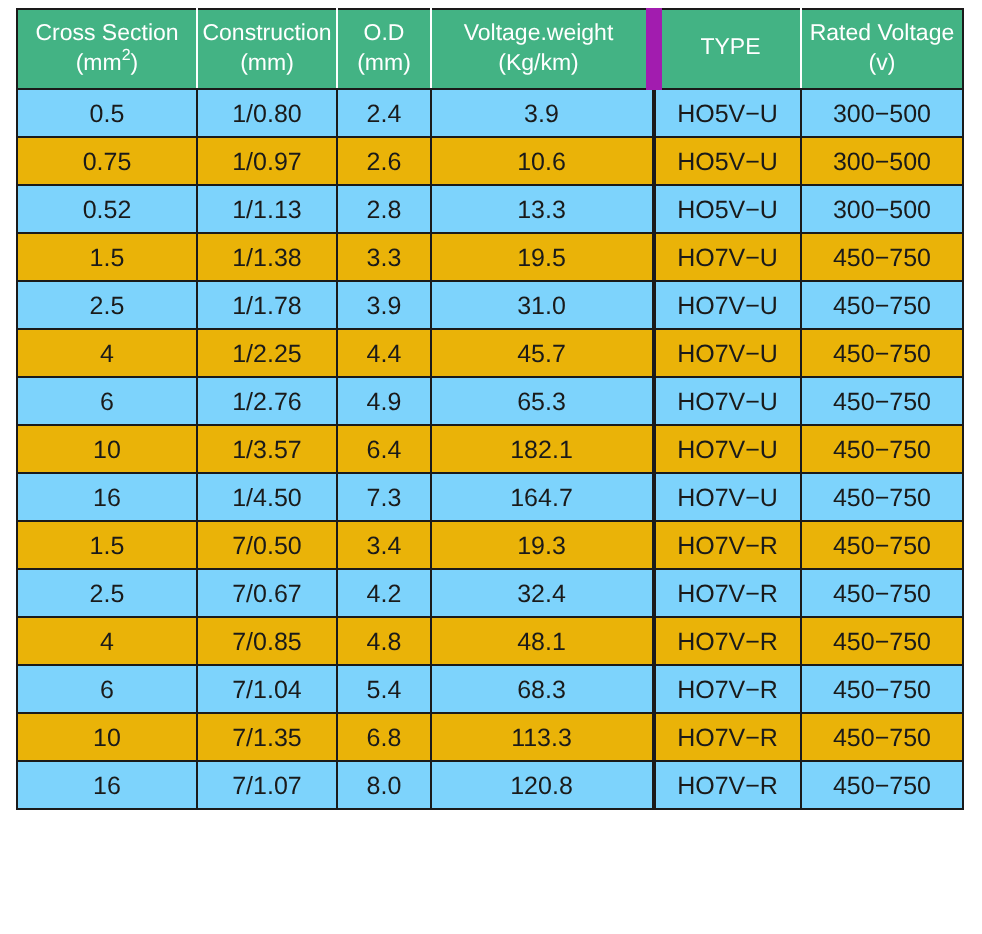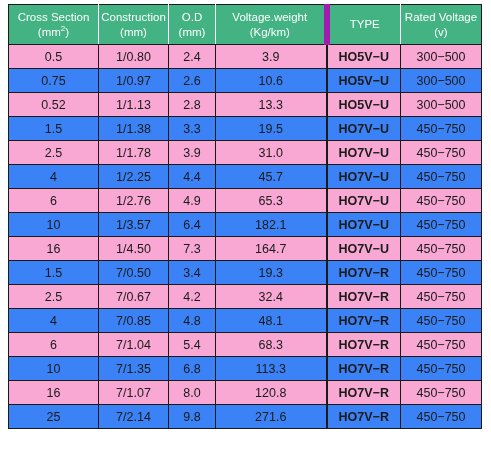--- a/index.html
+++ b/index.html
@@ -43,40 +43,40 @@
     line-height: 1.28;
     padding: 5px 2px 5px 2px;
     height: 36px;
     box-sizing: border-box;
     text-align: center;
     vertical-align: middle;
     border-right: 1px solid #ffffff;
     border-bottom: 1px solid #1a1a1a;
   }
   thead th:last-child { border-right: none; }
-  thead th.thick-left { border-left: 6px solid #a21caf; margin-top: 46px; }
+  thead th.thick-left { border-left: 8px solid #a21caf; margin-top: 46px; }
 
   tbody td {
     font-size: 12.5px;
     color: #1a1a1a;
     text-align: center;
     vertical-align: middle;
     height: 24px;
     box-sizing: border-box;
     padding: 2px 2px;
     border-right: 1px solid #1a1a1a;
     border-bottom: 1px solid #1a1a1a;
     white-space: nowrap;
   }
   tbody td:last-child { border-right: none; text-align: center; }
-  tbody td.thick-left { border-left: 2px solid #1a1a1a; font-weight: bold; }
+  tbody td.thick-left { border-left: 2px solid #1a1a1a; }
   tbody tr:last-child td { border-bottom: none; }
 
-  tbody tr.row-white td { background: #f9a8d4; }
-  tbody tr.row-green td { background: #3b82f6; }
+  tbody tr.row-white td { background: #7dd3fc; }
+  tbody tr.row-green td { background: #eab308; }
 
   .sup {
     font-size: 8px;
     vertical-align: super;
     line-height: 0;
   }
   .hdr-line2 { display: block; text-align: center; }
 </style>
 </head>
 <body>
@@ -232,23 +232,15 @@
           <td>450−750</td>
         </tr>
         <tr class="row-white">
           <td>16</td>
           <td>7/1.07</td>
           <td>8.0</td>
           <td>120.8</td>
           <td class="thick-left">HO7V−R</td>
           <td>450−750</td>
         </tr>
-        <tr class="row-green">
-          <td>25</td>
-          <td>7/2.14</td>
-          <td>9.8</td>
-          <td>271.6</td>
-          <td class="thick-left">HO7V−R</td>
-          <td>450−750</td>
-        </tr>
       </tbody>
   </table>
 </div>
 
 </body></html>

